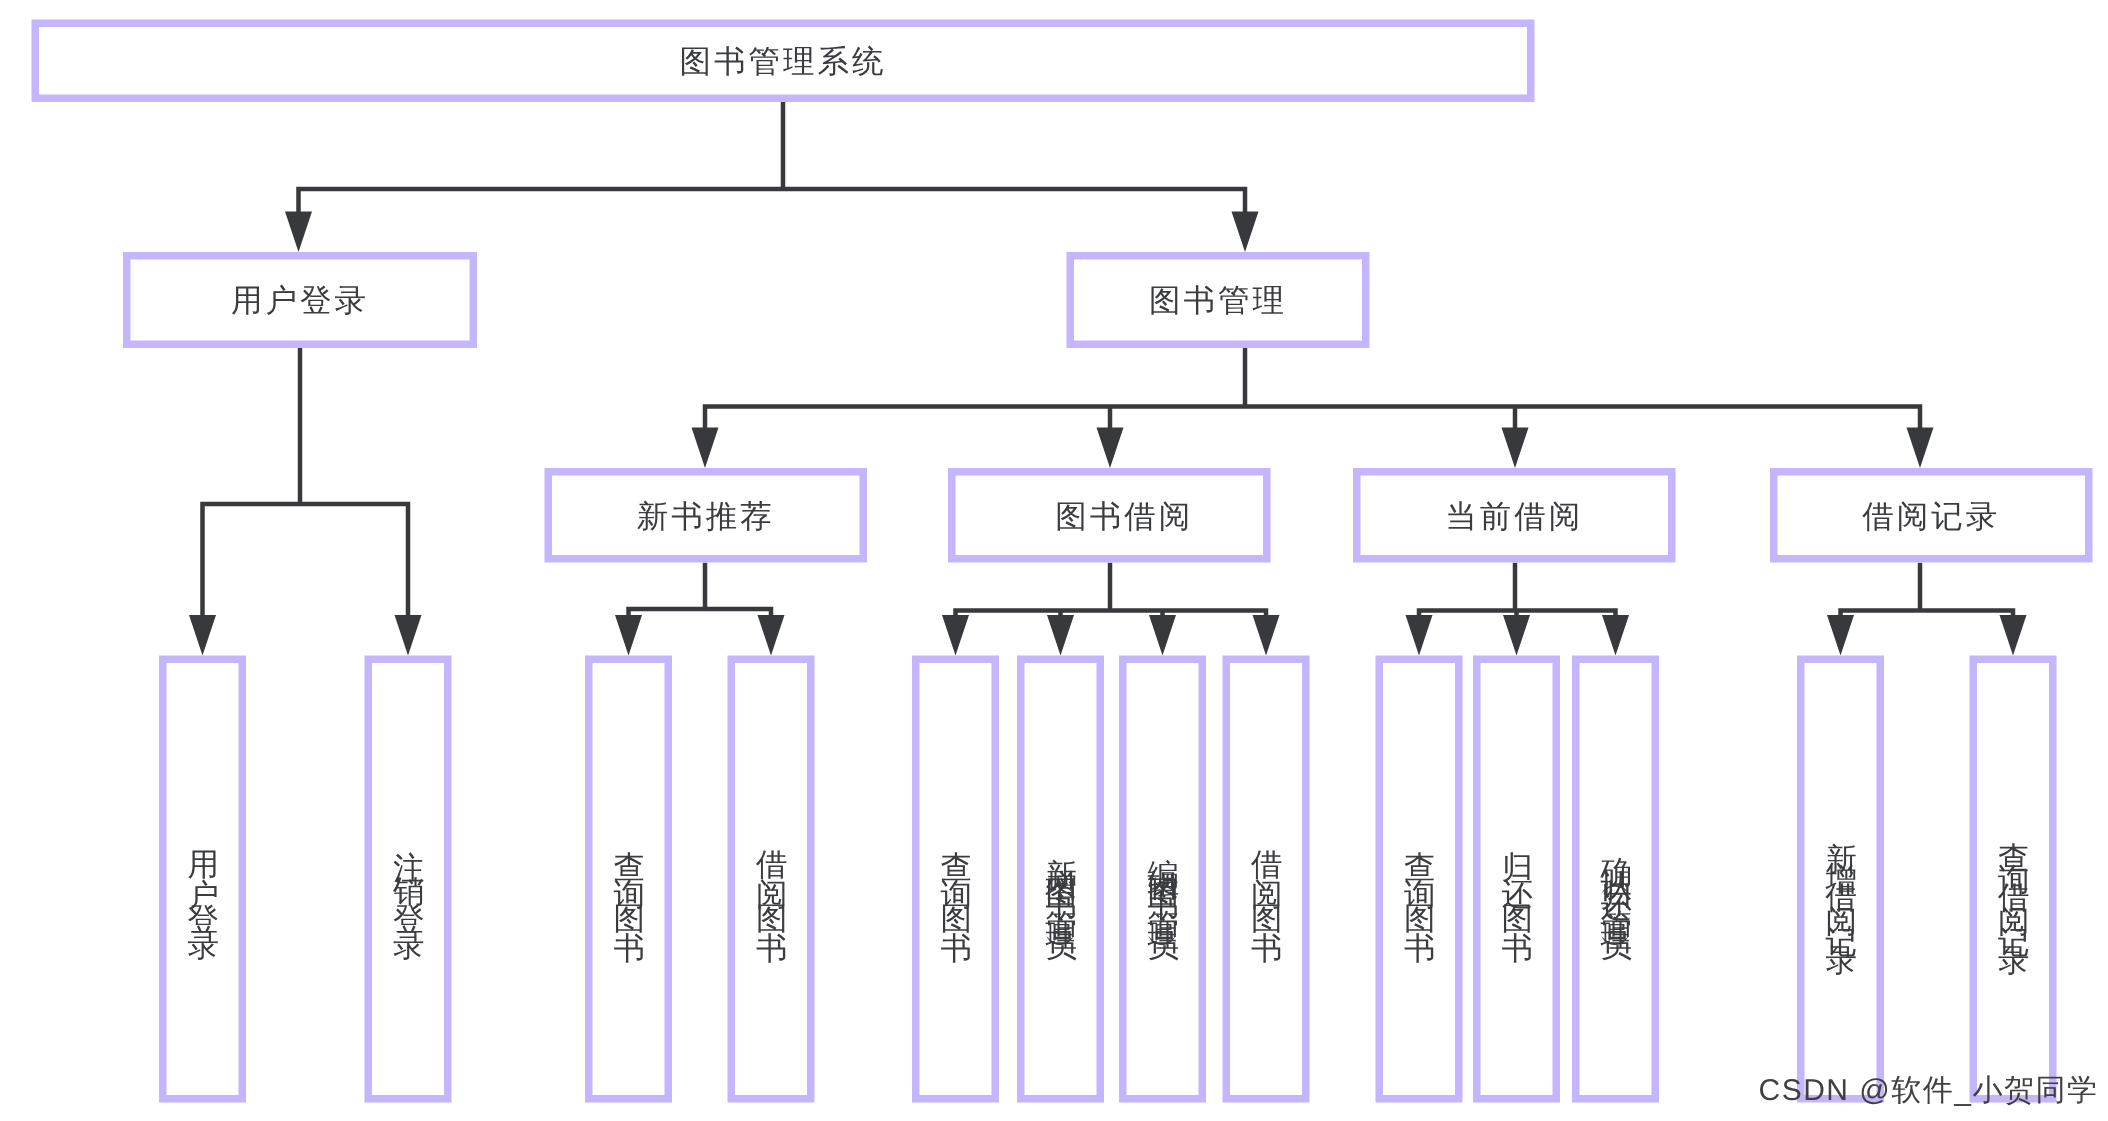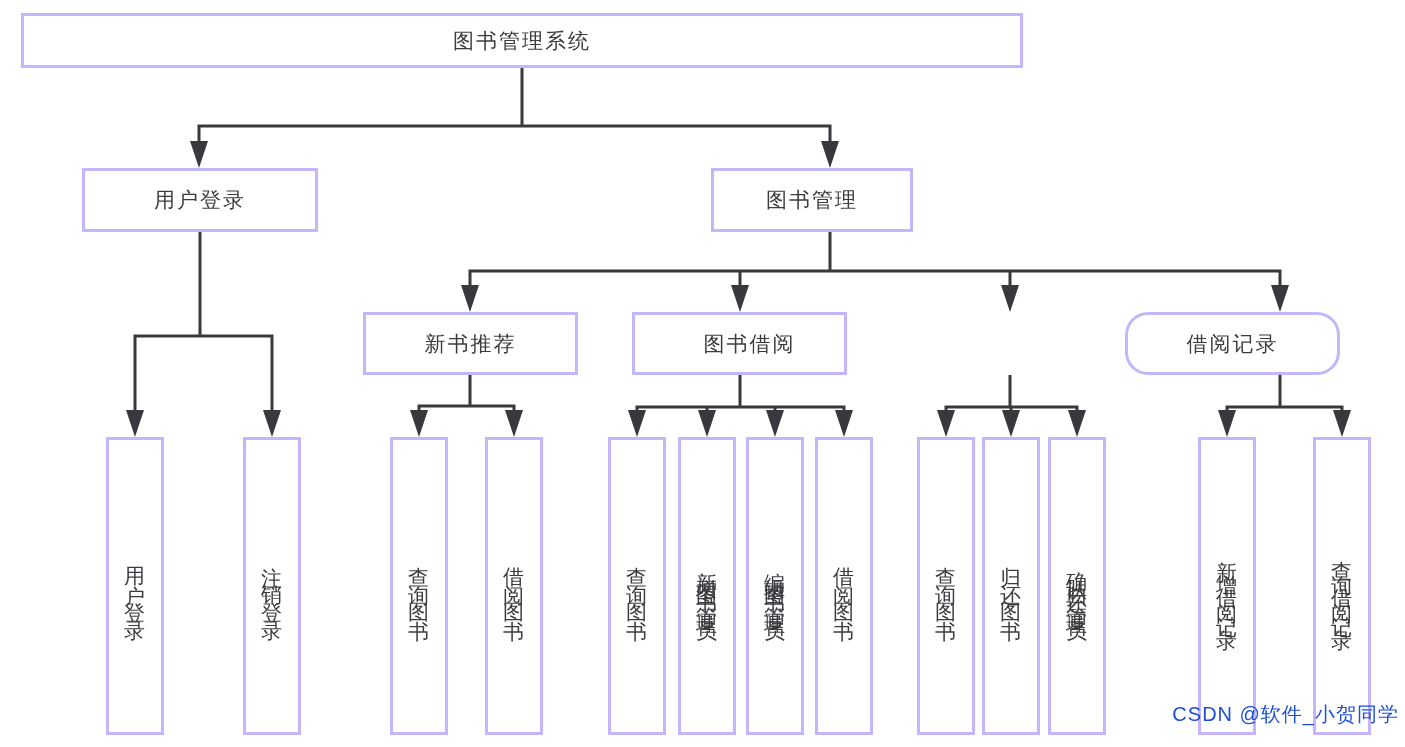--- a/index.html
+++ b/index.html
@@ -7,21 +7,21 @@
     position:relative;
     width:1405px;height:747px;
     background:#ffffff;
     font-family:"Liberation Sans", sans-serif;
     overflow:hidden;
   }
   #wires{position:absolute;left:0;top:0;z-index:1;}
   .node{
     position:absolute;
     box-sizing:border-box;
-    border:3px solid #c4b5fd;
+    border:5px solid #c4b5fd;
     background:#ffffff;
     display:flex;
     align-items:center;
     justify-content:center;
     z-index:2;
   }
   .h-label{
     font-size:21px;
     color:#3b3c40;
     letter-spacing:2px;
@@ -37,23 +37,23 @@
     font-size:21px;
     color:#3b3c40;
     line-height:1;
   }
   .v4{letter-spacing:18px;}
   .v6{letter-spacing:14px;}
   .v9{letter-spacing:7px;}
   #watermark{
     position:absolute;
     right:6px;
-    bottom:19px;
+    bottom:7px;
     font-size:20px;
-    color:#1d4ed8;
+    color:#404040;
     letter-spacing:1px;
     z-index:10;
     white-space:nowrap;
   }
 </style>
 </head>
 <body>
 
 <div id="canvas">
 
@@ -100,21 +100,24 @@
   <div class="node l2" style="left:711px;width:202px;">
     <span class="h-label">图书管理</span>
   </div>
 
   <div class="node l3" style="left:363px;">
     <span class="h-label">新书推荐</span>
   </div>
   <div class="node l3" style="left:632px;padding-left:20px;">
     <span class="h-label">图书借阅</span>
   </div>
-  <div class="node l3" style="left:1125px;border-radius:23px;">
+  <div class="node l3" style="left:902px;">
+    <span class="h-label">当前借阅</span>
+  </div>
+  <div class="node l3" style="left:1180px;">
     <span class="h-label">借阅记录</span>
   </div>
 
   <div class="node leaf" style="left:106px;">
     <span class="v-label v4">用户登录</span>
   </div>
   <div class="node leaf" style="left:243px;">
     <span class="v-label v4">注销登录</span>
   </div>
   <div class="node leaf" style="left:390px;">

